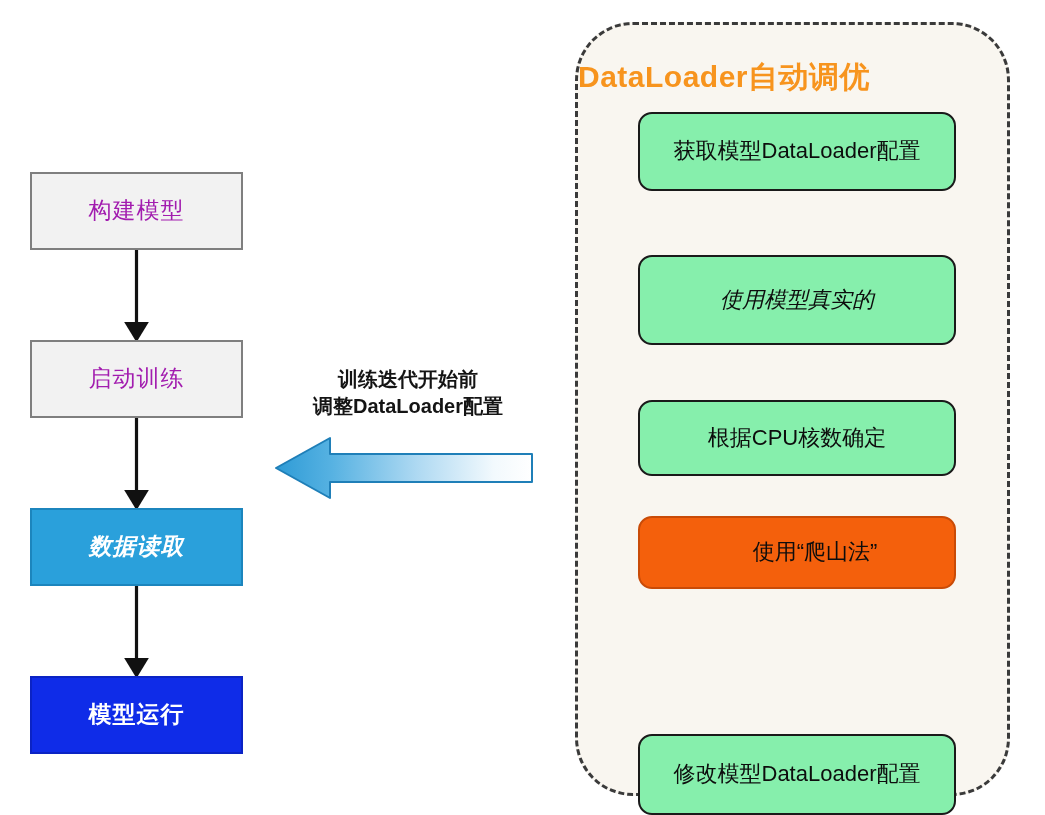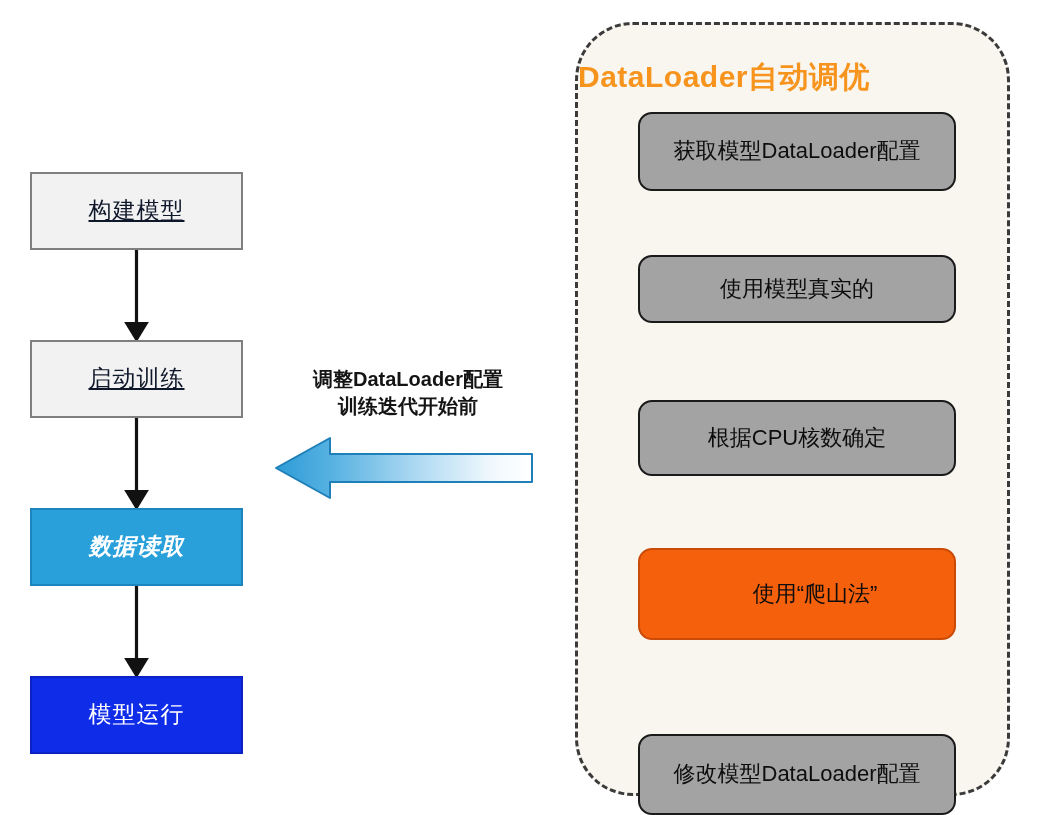--- a/index.html
+++ b/index.html
@@ -28,34 +28,33 @@
     align-items: center;
     justify-content: center;
     font-size: 23px;
     letter-spacing: 1px;
     line-height: 1.2;
     text-align: center;
   }
   .lbox.plain {
     background: #f2f2f2;
     border: 2px solid #7f7f7f;
-    color: #0f172a;
-    text-decoration: underline;
+    color: #a21caf;
   }
   .lbox.lightblue {
     background: #2aa0db;
     border: 2px solid #1c85bd;
     color: #ffffff;
     font-weight: bold;
   }
   .lbox.deepblue {
     background: #0f2ce8;
     border: 2px solid #0b23c4;
     color: #ffffff;
-    font-weight: normal;
+    font-weight: bold;
   }
 
   #lbox0 { left: 30px;  top: 172px; }
   #lbox1 { left: 30px;  top: 340px; align-items: center; }
   #lbox2 { left: 30px;  top: 508px; font-style: italic; }
   #lbox3 { left: 30px;  top: 676px; }
 
   
   #tuner-panel {
     position: absolute;
@@ -84,34 +83,34 @@
     position: absolute;
     left: 638px;
     width: 318px;
     box-sizing: border-box;
     display: flex;
     flex-direction: column;
     align-items: center;
     justify-content: center;
     border: 2.5px solid #1a1a1a;
     border-radius: 14px;
-    background: #a3a3a3;
+    background: #86efac;
     color: #0d0d0d;
     font-size: 22px;
     line-height: 1.28;
     text-align: center;
   }
   .rbox.highlight {
     background: #f4600c;
     border-color: #c94b07;
   }
   #rbox0 { top: 112px; height: 79px; }
-  #rbox1 { top: 255px; height: 68px; }
+  #rbox1 { top: 255px; height: 90px; font-style: italic; }
   #rbox2 { top: 400px; height: 76px; }
-  #rbox3 { top: 548px; height: 92px; padding-left: 36px; }
+  #rbox3 { top: 516px; height: 73px; padding-left: 36px; }
   #rbox4 { top: 695px; height: 81px; margin-top: 39px; }
 
   
   .conn {
     position: absolute;
   }
 
   
   #big-arrow {
     position: absolute;
@@ -189,21 +188,21 @@
     <span class="nowrap">根据CPU核数确定</span>
   </div>
   <div class="rbox highlight" id="rbox3">
     <span class="nowrap">使用“爬山法”</span>
   </div>
   <div class="rbox" id="rbox4">
     <span class="nowrap">修改模型DataLoader配置</span>
   </div>
 
   <div id="arrow-label">
+    <div class="nowrap">训练迭代开始前</div>
     <div class="nowrap">调整DataLoader配置</div>
-    <div class="nowrap">训练迭代开始前</div>
   </div>
 
   <svg id="big-arrow" viewBox="0 0 260 64" preserveAspectRatio="none">
     <path d="M2,32 L56,2 L56,18 L258,18 L258,46 L56,46 L56,62 Z" fill="url(#bigArrowGrad)" stroke="#1f7fb8" stroke-width="2" stroke-linejoin="round"></path>
   </svg>
 
 </div>
 
 </body></html>

